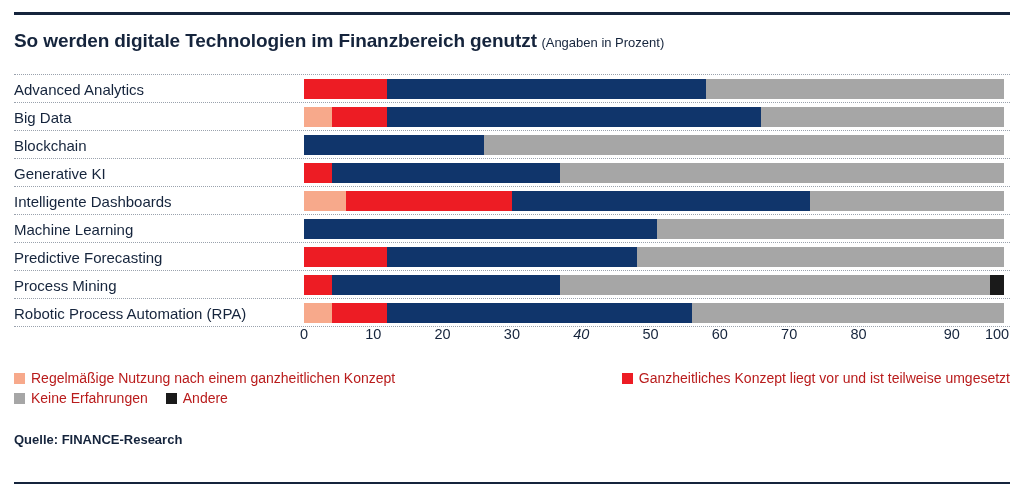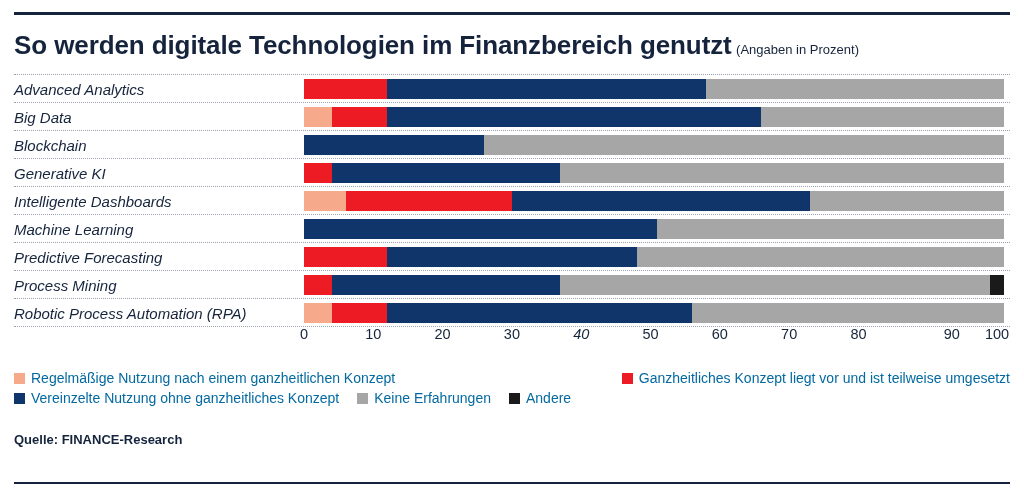--- a/index.html
+++ b/index.html
@@ -37,21 +37,21 @@
     height: 2px;
     background: #15243c;
   }
   .title-wrap {
     position: absolute;
     left: 14px;
     top: 30px;
     right: 14px;
   }
   .title-main {
-    font-size: 26px;
+    font-size: 19px;
     font-weight: bold;
     letter-spacing: -0.1px;
     color: #15243c;
   }
   .title-sub {
     font-size: 13px;
     font-weight: normal;
     color: #15243c;
   }
 
@@ -84,21 +84,20 @@
     height: 0;
     border-top: 1px dotted #9aa2ad;
   }
   .cat-label {
     position: absolute;
     left: 0;
     width: 284px;
     font-size: 15px;
     color: #15243c;
     white-space: nowrap;
-    font-style: italic;
   }
   .bar-area {
     position: absolute;
     left: 290px;
     right: 6px;
     top: 4px;
     bottom: 4px;
   }
   .bar {
     position: absolute;
@@ -128,21 +127,21 @@
     color: #15243c;
   }
 
   
   .legend {
     position: absolute;
     left: 14px;
     top: 370px;
     width: 996px;
     font-size: 14px;
-    color: #0369a1;
+    color: #b91c1c;
   }
   .legend-row {
     display: flex;
     align-items: center;
     gap: 4px;
     margin-bottom: 4px;
     white-space: nowrap;
   }
   .legend-item {
     display: flex;
@@ -307,24 +306,20 @@
           <span class="swatch" style="background: rgb(247, 169, 139);"></span>
           <span>Regelmäßige Nutzung nach einem ganzheitlichen Konzept</span>
         </div>
         <div class="legend-item">
           <span class="swatch" style="background: rgb(237, 28, 36);"></span>
           <span>Ganzheitliches Konzept liegt vor und ist teilweise umgesetzt</span>
         </div>
       </div>
     <div class="legend-row" id="legend-row-2">
         <div class="legend-item">
-          <span class="swatch" style="background: rgb(16, 53, 107);"></span>
-          <span>Vereinzelte Nutzung ohne ganzheitliches Konzept</span>
-        </div>
-        <div class="legend-item">
           <span class="swatch" style="background: rgb(166, 166, 166);"></span>
           <span>Keine Erfahrungen</span>
         </div>
         <div class="legend-item">
           <span class="swatch" style="background: rgb(26, 26, 26);"></span>
           <span>Andere</span>
         </div>
       </div>
   </div>
 

